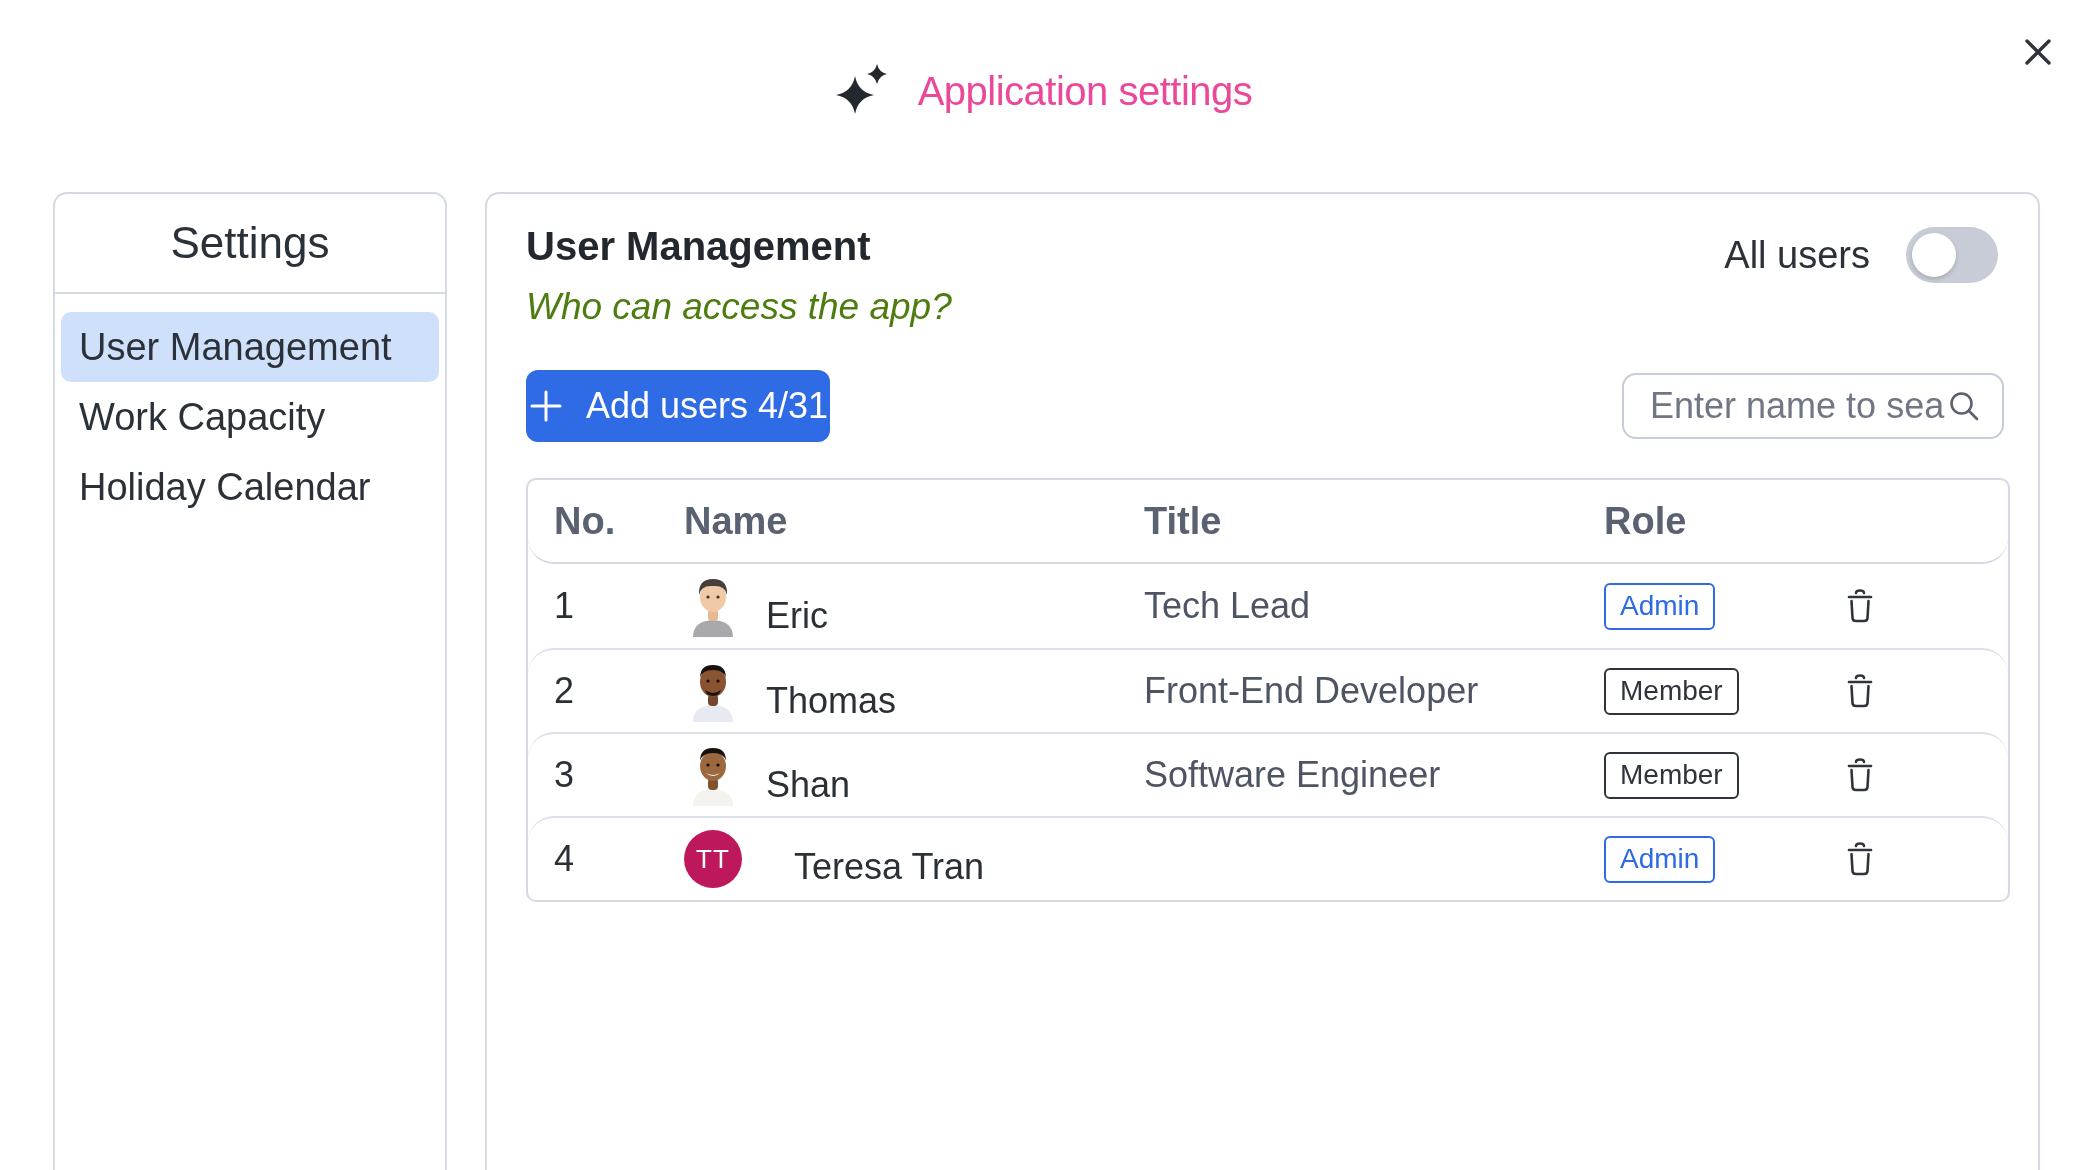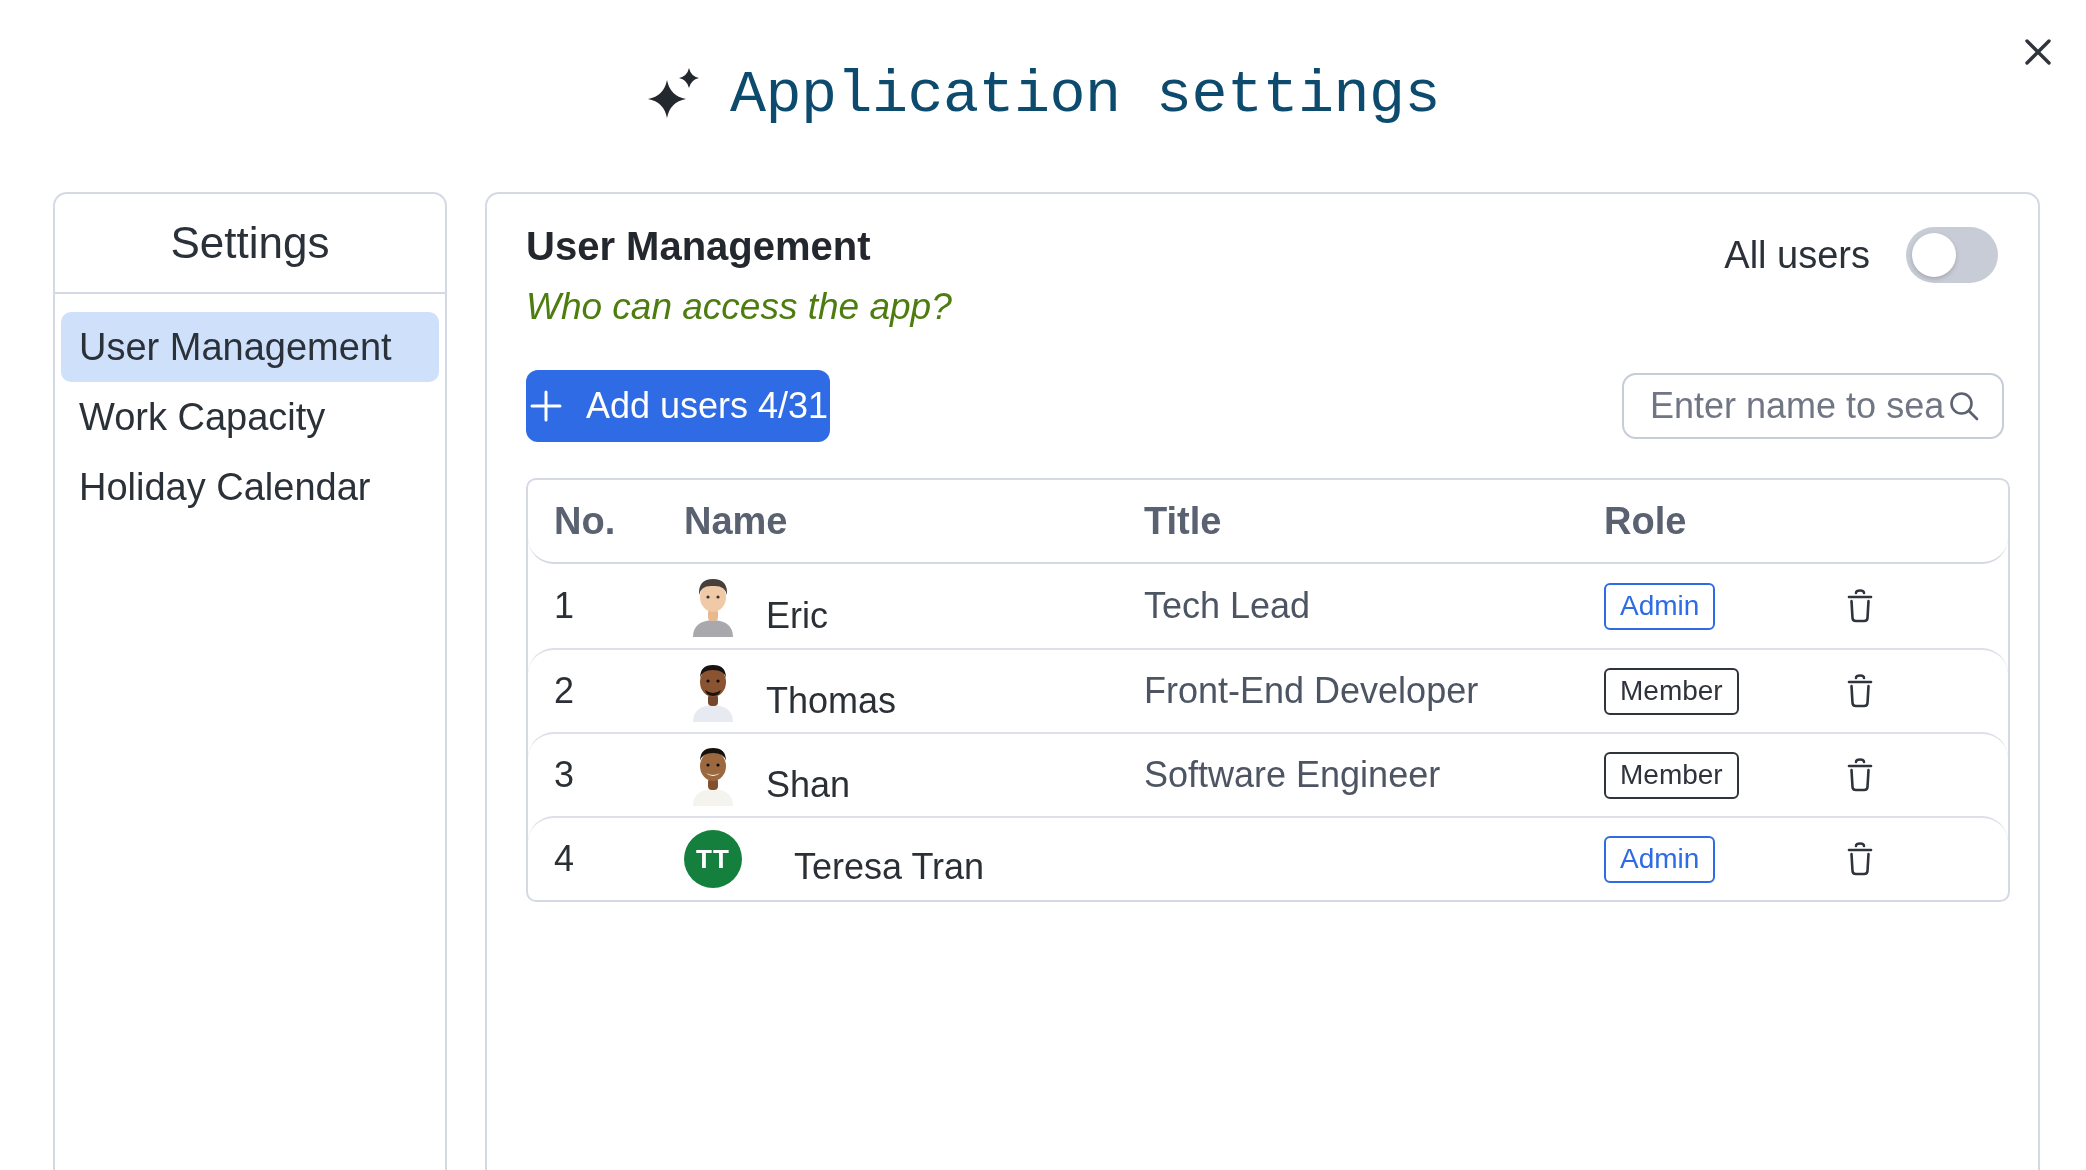--- a/index.html
+++ b/index.html
@@ -5,22 +5,22 @@
   * { margin:0; padding:0; box-sizing:border-box; }
   html,body { width:2086px; height:1170px; background:#ffffff; overflow:hidden;
               font-family:"Liberation Sans","DejaVu Sans",sans-serif; }
   .stage { position:relative; width:2086px; height:1170px; background:#fff; }
 
   
   .close-btn { position:absolute; top:30px; right:26px; width:44px; height:44px;
                display:flex; align-items:center; justify-content:center; cursor:pointer; }
   .dialog-title { position:absolute; top:62px; left:0; width:100%;
                   display:flex; align-items:center; justify-content:center; gap:26px; }
-  .dialog-title .ttl { font-size:60px; line-height:1.1; color:#0c4a6e; font-weight:500;
-                       letter-spacing:-0.5px;font-family:Liberation Mono, monospace; }
+  .dialog-title .ttl { font-size:40px; line-height:1.1; color:#ec4899; font-weight:500;
+                       letter-spacing:-0.5px; }
 
   
   .sidebar { position:absolute; left:53px; top:192px; width:394px; height:978px;
              border:2px solid #d5d9e3; border-bottom:none; border-radius:14px 14px 0 0;
              background:#fff; }
   .sidebar-header { height:100px; display:flex; align-items:center; justify-content:center;
                     border-bottom:2px solid #d5d9e3; }
   .sidebar-header span { font-size:44px; font-weight:500; color:#2b3138; }
   .side-list { padding:18px 6px 0 6px; display:flex; flex-direction:column; }
   .side-item { height:70px; display:flex; align-items:center; padding-left:18px;
@@ -64,23 +64,23 @@
   .cell-title { font-size:36px; color:#4d5563; }
   .badge { display:inline-block; font-size:28px; padding:5px 14px 6px 14px; border-radius:6px;
            background:#fff; cursor:pointer; }
   .badge.admin { border:2px solid #2e6be4; color:#2e6be4; }
   .badge.member { border:2px solid #2f343c; color:#2f343c; }
   .trash { margin-left:44px; width:44px; height:44px; display:flex; align-items:center;
            justify-content:center; cursor:pointer; background:none; border:none; }
 
   .avatar { width:58px; height:62px; flex:0 0 auto; display:flex; align-items:flex-end; justify-content:center; }
   .avatar svg { display:block; }
-  .avatar-initials { width:58px; height:58px; border-radius:50%; background:#15803d;
+  .avatar-initials { width:58px; height:58px; border-radius:50%; background:#be185d;
                      display:flex; align-items:center; justify-content:center;
-                     color:#fff; font-size:26px; font-weight:700; letter-spacing:1px; }
+                     color:#fff; font-size:26px; font-weight:400; letter-spacing:1px; }
 </style>
 </head>
 <body>
 
 <div class="stage">
 
   <div class="close-btn">
     <svg width="30" height="30" viewBox="0 0 30 30">
       <path d="M4 4 L26 26 M26 4 L4 26" stroke="#30353c" stroke-width="3.4" stroke-linecap="round" fill="none"></path>
     </svg>

